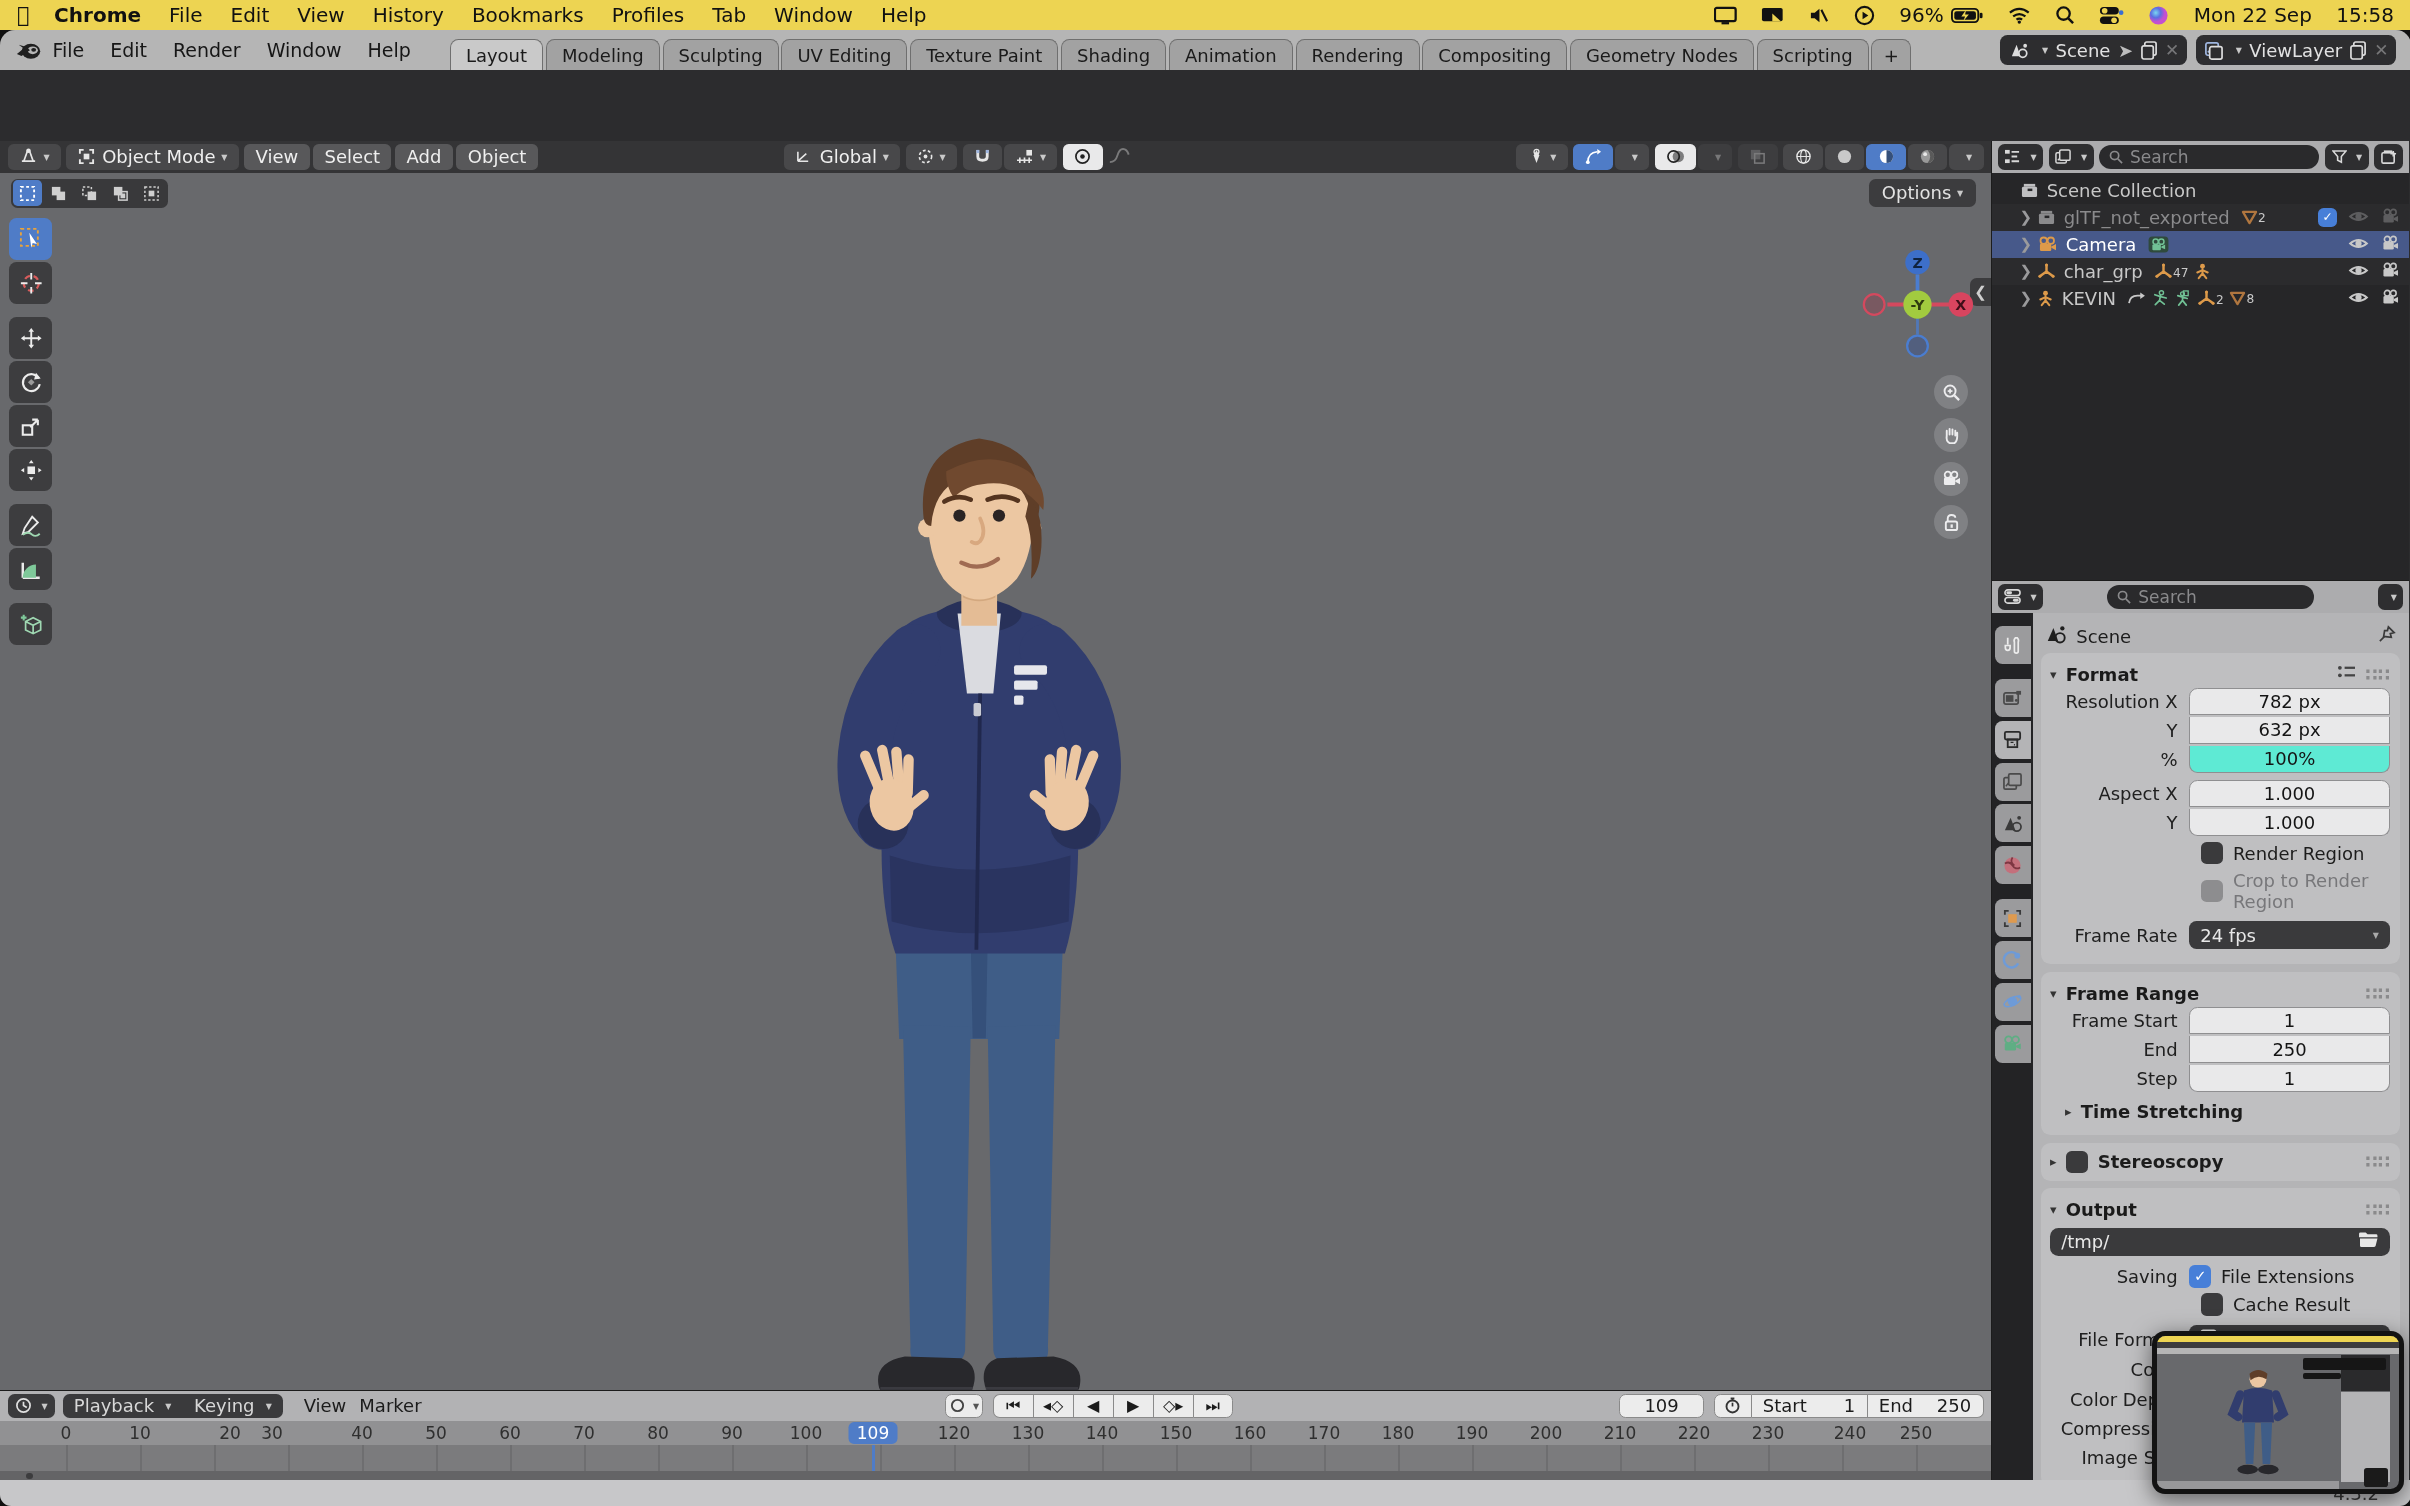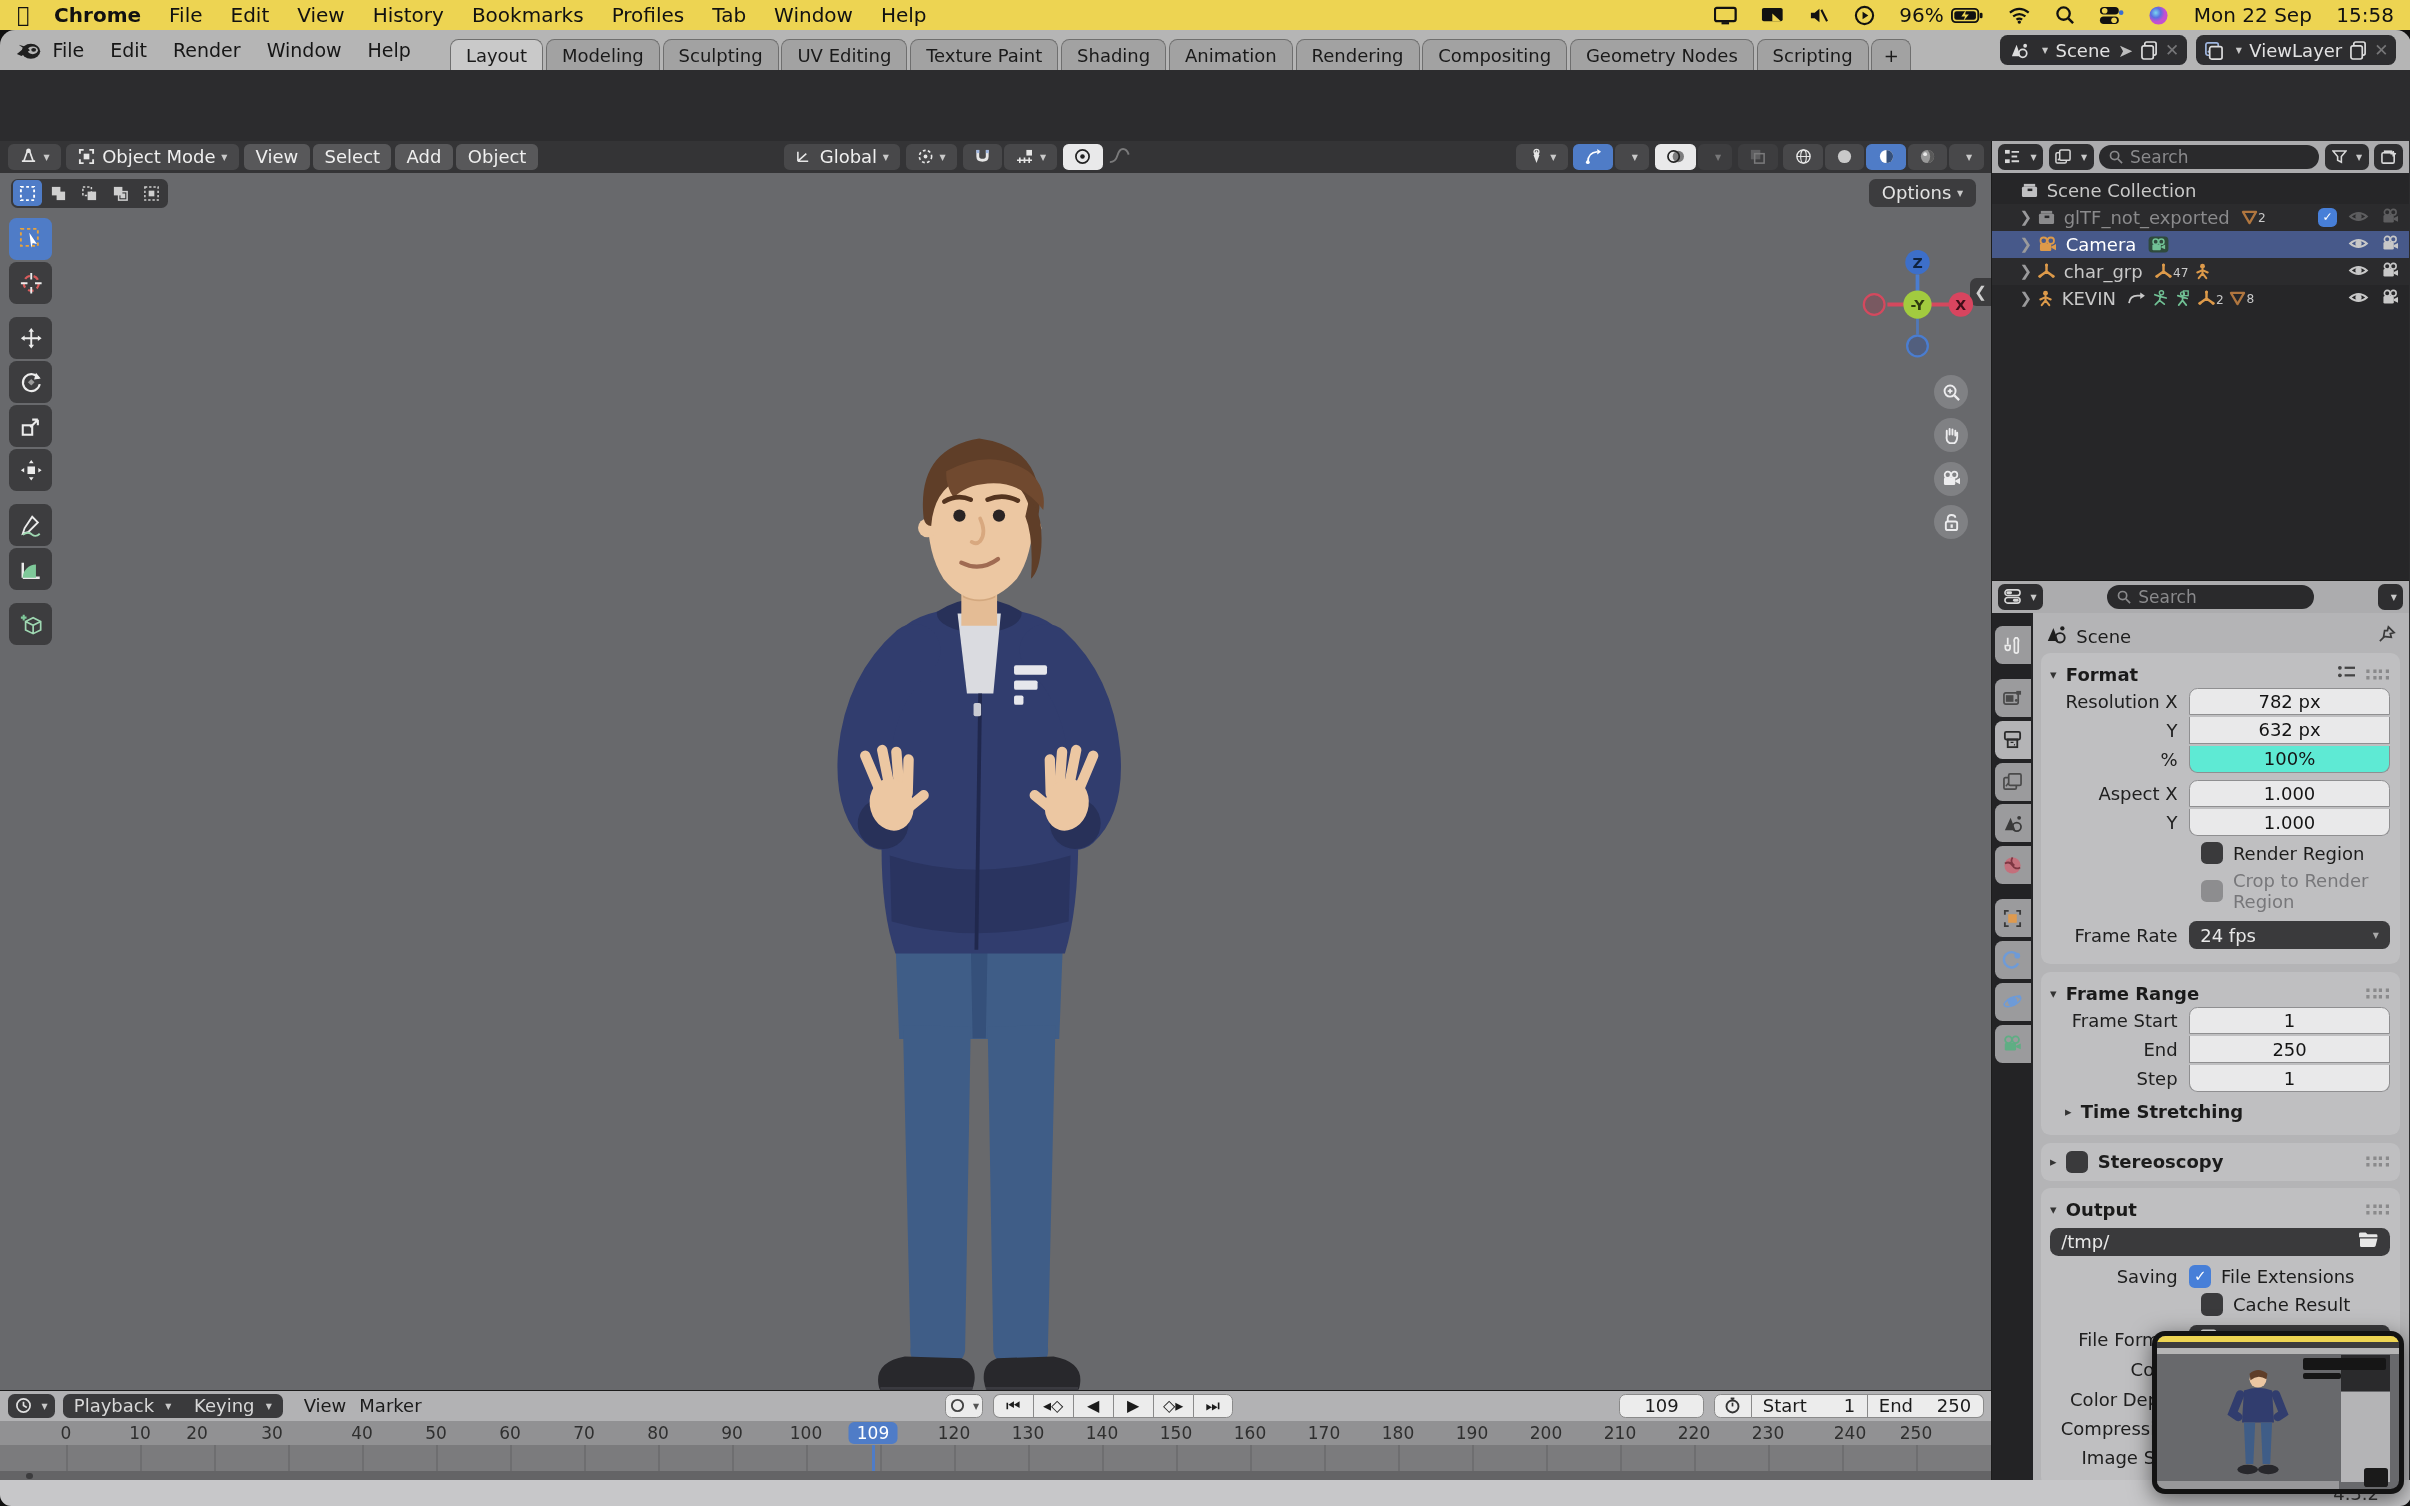--- a/index.html
+++ b/index.html
@@ -771,21 +771,21 @@
                 <span class="wbtn rangeseg">
                     <span>End</span>
                     <span>250</span>
                   </span>
               </div>
             </div>
           </div>
           <div class="tl-ruler" id="tl-ruler">
               <span class="tick" style="left: 66px;">0</span>
               <span class="tick" style="left: 140px;">10</span>
-              <span class="tick" style="left: 197px;">20</span>
+              <span class="tick" style="left: 230px;">20</span>
               <span class="tick" style="left: 272px;">30</span>
               <span class="tick" style="left: 362px;">40</span>
               <span class="tick" style="left: 436px;">50</span>
               <span class="tick" style="left: 510px;">60</span>
               <span class="tick" style="left: 584px;">70</span>
               <span class="tick" style="left: 658px;">80</span>
               <span class="tick" style="left: 732px;">90</span>
               <span class="tick" style="left: 806px;">100</span>
               <span class="tick" style="left: 954px;">120</span>
               <span class="tick" style="left: 1028px;">130</span>

